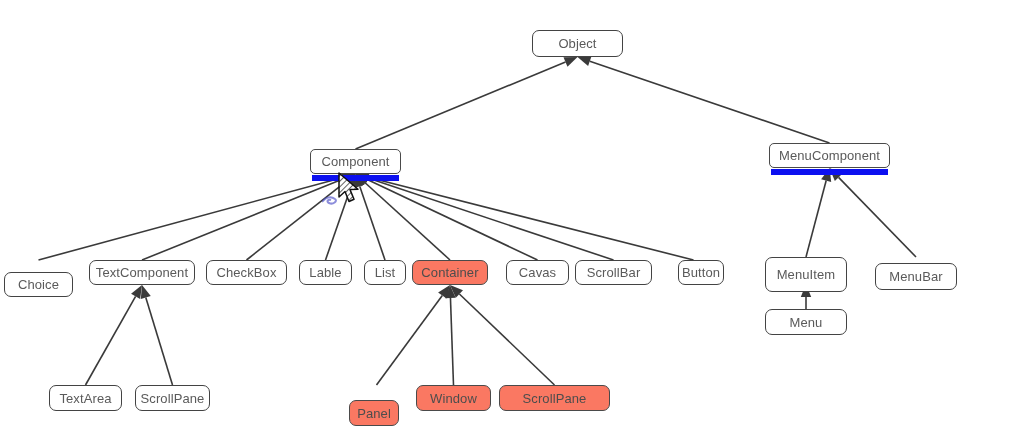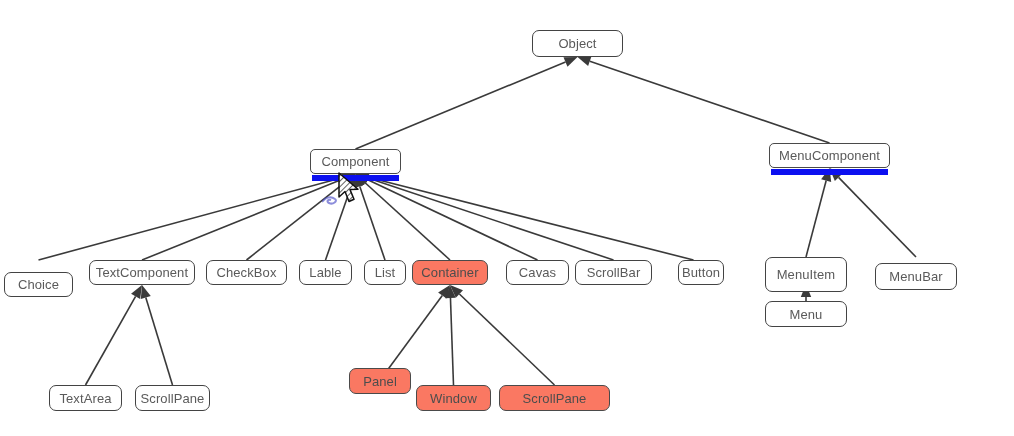--- a/index.html
+++ b/index.html
@@ -190,30 +190,30 @@
       </div>
       <div class="node" style="left: 659px; top: 260px; width: 46px; height: 25px; margin-left: 19px;">
         <span>Button</span>
       </div>
       <div class="node" style="left: 765px; top: 257px; width: 82px; height: 35px;">
         <span>MenuItem</span>
       </div>
       <div class="node" style="left: 875px; top: 263px; width: 82px; height: 27px;">
         <span>MenuBar</span>
       </div>
-      <div class="node" style="left: 765px; top: 301px; width: 82px; height: 26px;">
+      <div class="node" style="left: 765px; top: 309px; width: 82px; height: 26px;">
         <span>Menu</span>
       </div>
       <div class="node" style="left: 49px; top: 385px; width: 73px; height: 26px;">
         <span>TextArea</span>
       </div>
       <div class="node" style="left: 135px; top: 385px; width: 75px; height: 26px;">
         <span>ScrollPane</span>
       </div>
-      <div class="node highlight" style="left: 349px; top: 368px; width: 62px; height: 26px; text-align: center;">
+      <div class="node highlight" style="left: 349px; top: 400px; width: 50px; height: 26px; text-align: center;">
         <span>Panel</span>
       </div>
       <div class="node highlight" style="left: 416px; top: 385px; width: 75px; height: 26px;">
         <span>Window</span>
       </div>
       <div class="node highlight" style="left: 499px; top: 385px; width: 111px; height: 26px;">
         <span>ScrollPane</span>
       </div>
     </div>
 

